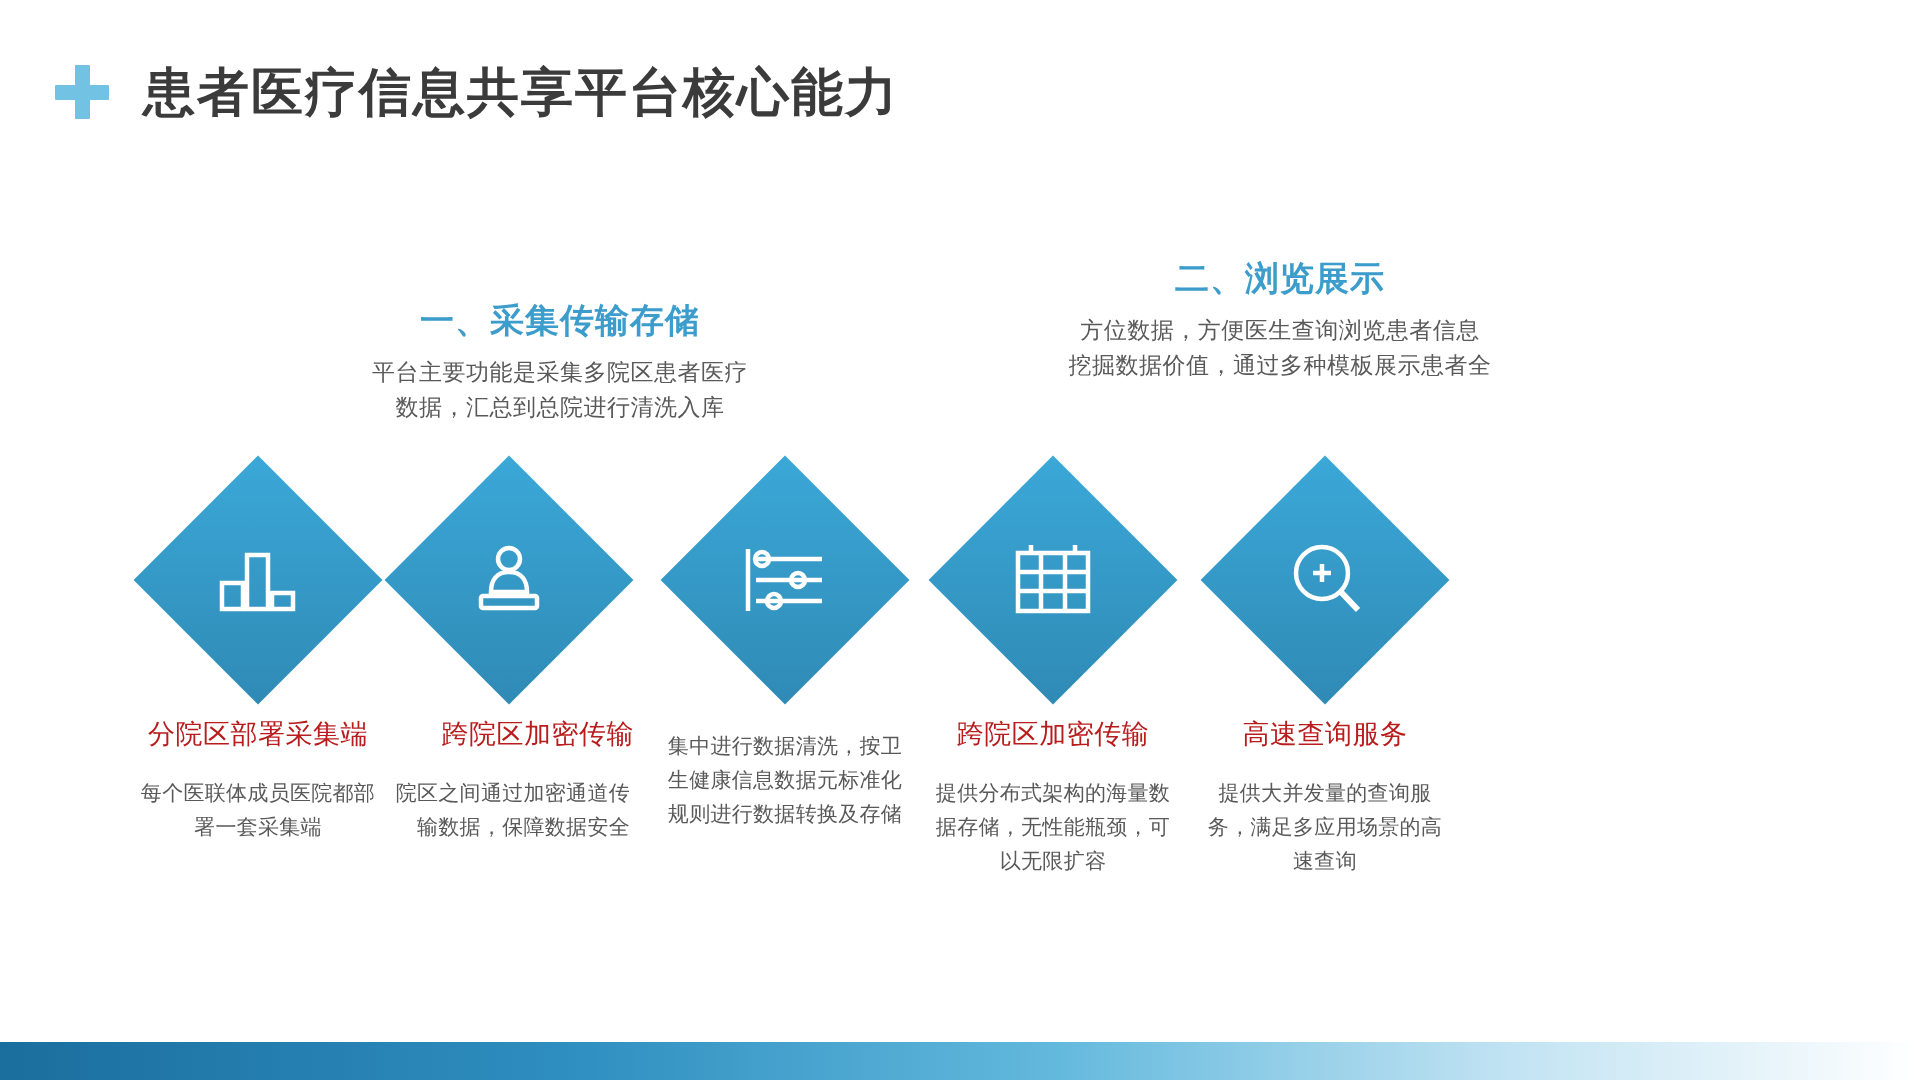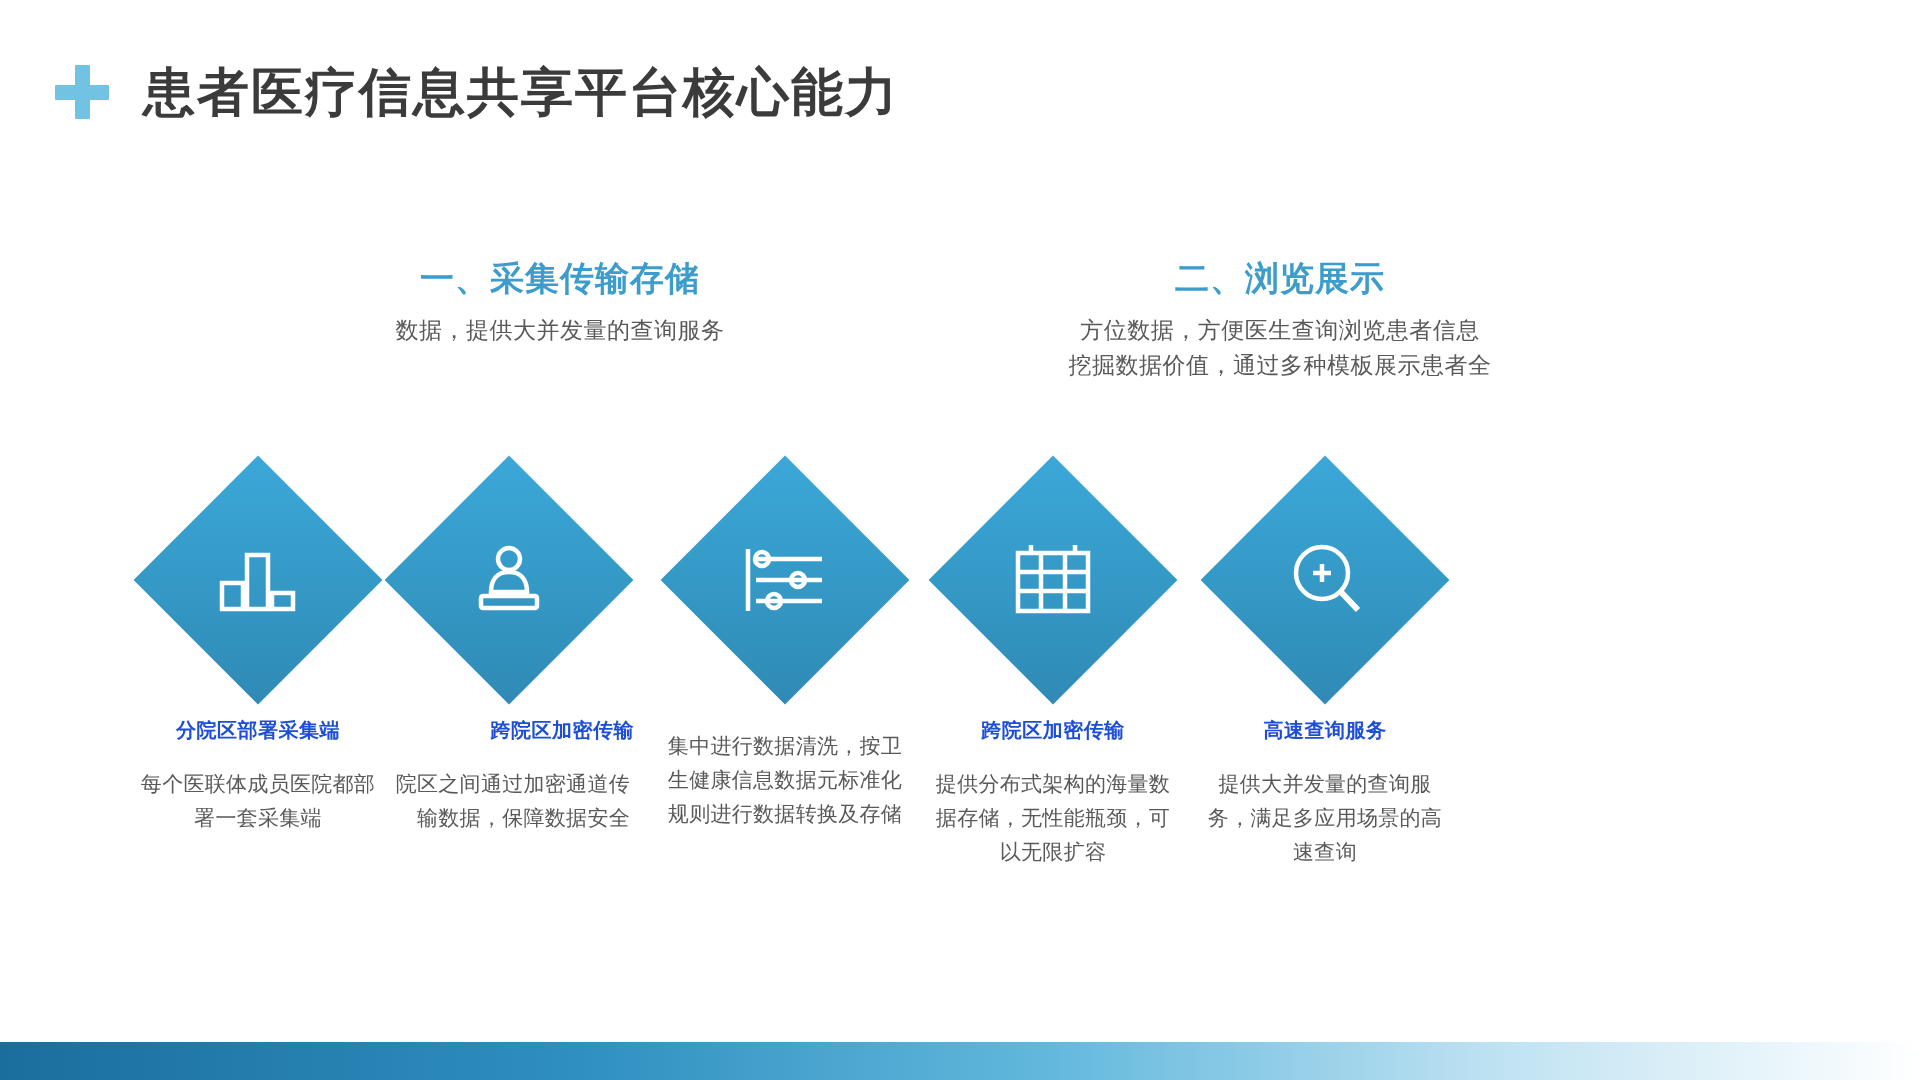--- a/index.html
+++ b/index.html
@@ -65,21 +65,21 @@
     position: absolute;
     top: 258px;
     left: 0;
     width: 1920px;
     height: 160px;
   }
   .section {
     position: absolute;
     text-align: center;
   }
-  .section-1 { left: 300px; width: 520px; }
+  .section-1 { left: 300px; width: 520px; margin-top: 42px; }
   .section-2 { left: 1000px; width: 560px; }
 
   .section-heading {
     font-size: 34px;
     font-weight: bold;
     color: #3c9ccb;
     letter-spacing: 1px;
     line-height: 1.2;
     margin-bottom: 14px;
     white-space: nowrap;
@@ -135,23 +135,23 @@
     display: flex;
     align-items: center;
     justify-content: center;
   }
   .diamond-icon svg {
     display: block;
   }
 
   .card-title {
     margin-top: 12px;
-    font-size: 20px;
-    color: #1d4ed8;
-    font-weight: bold;
+    font-size: 27px;
+    color: #b91c1c;
+    font-weight: normal;
     letter-spacing: 0.5px;
     line-height: 1.3;
     white-space: nowrap;
   }
   .card-desc {
     margin-top: 24px;
     font-size: 21px;
     color: #595959;
     line-height: 1.62;
     letter-spacing: 0.3px;
@@ -179,21 +179,22 @@
 <div class="title-row">
   <span class="plus-icon"></span>
   <span class="slide-title">患者医疗信息共享平台核心能力</span>
 </div>
 
 <div class="sections">
 
   <div class="section section-1">
     <div class="section-heading">一、采集传输存储</div>
     <div class="section-desc">
-      <div>数据，提供大并发量的查询服务</div>
+      <div>平台主要功能是采集多院区患者医疗</div>
+      <div>数据，汇总到总院进行清洗入库</div>
     </div>
   </div>
 
   <div class="section section-2">
     <div class="section-heading">二、浏览展示</div>
     <div class="section-desc">
       <div>方位数据，方便医生查询浏览患者信息</div>
       <div>挖掘数据价值，通过多种模板展示患者全</div>
     </div>
   </div>

